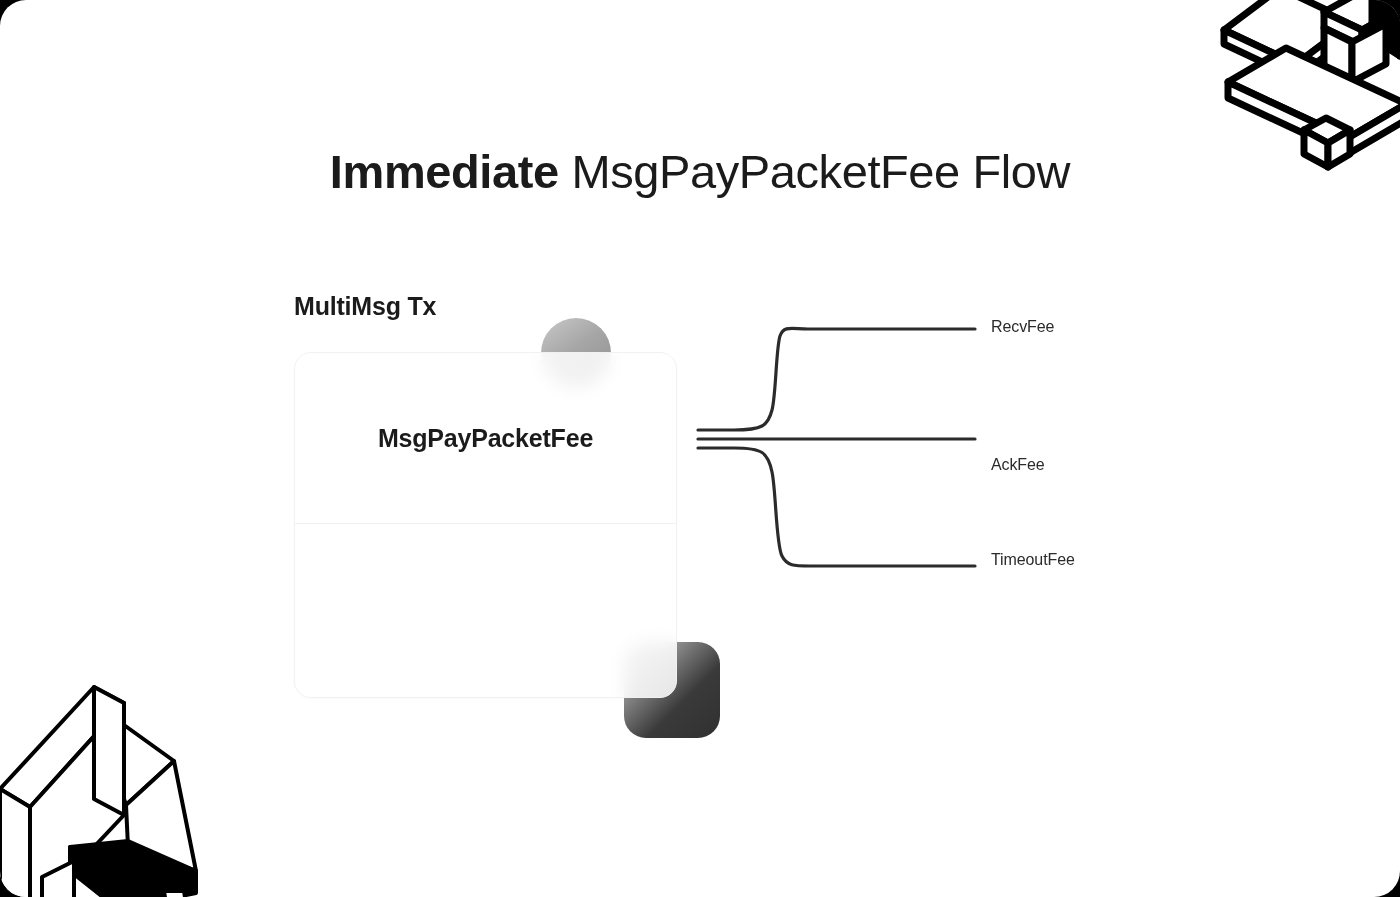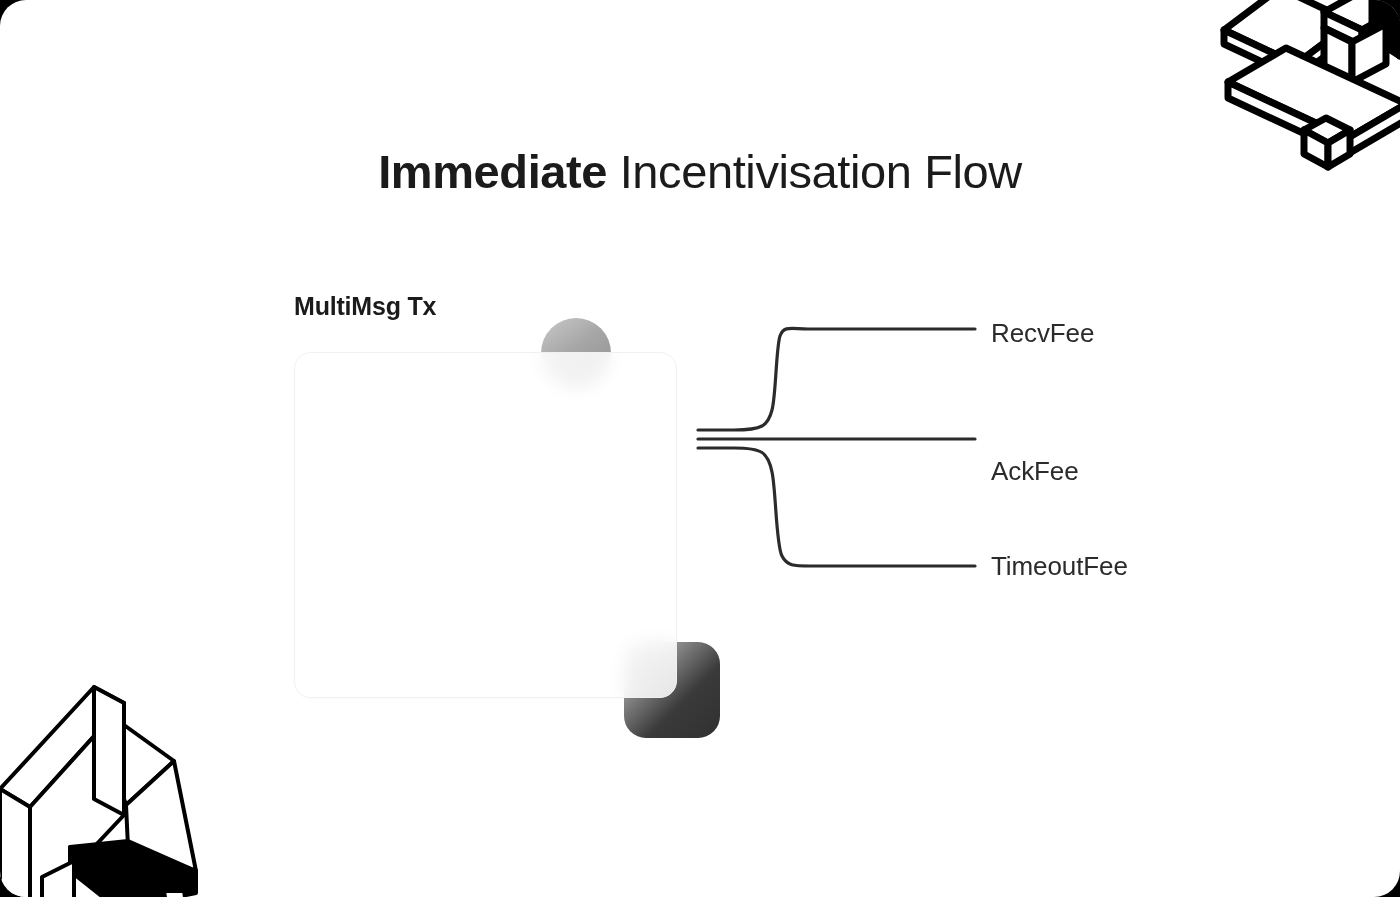--- a/index.html
+++ b/index.html
@@ -133,21 +133,21 @@
     position: absolute;
     left: 690px;
     top: 300px;
     width: 300px;
     height: 300px;
     overflow: visible;
   }
 
   .fee-label {
     position: absolute;
-    font-size: 26px;
+    font-size: 16px;
     font-weight: 400;
     color: #2b2b2b;
     letter-spacing: -0.1px;
     white-space: nowrap;
   }
   #fee-recv    { left: 991px; top: 318px; }
   #fee-ack     { left: 991px; top: 424px; margin-top: 32px; }
   #fee-timeout { left: 991px; top: 551px; }
 </style>
 </head>
@@ -206,31 +206,34 @@
       <path d="M140 222 L140 244 L218 228 L218 206 Z"></path>
     </g>
     <g stroke="#000" stroke-width="4" stroke-linejoin="round" fill="#fff">
       <path d="M64 212 L96 196 L96 252 L64 252 Z"></path>
       <path d="M186 226 L206 226 L210 252 L190 252 Z"></path>
       <path d="M0 116 L22 124 L22 140 L0 132 Z"></path>
     </g>
   </svg>
 
   <h1 id="title">
-    <span class="strong">Immediate</span><span class="light"> Incentivisation Flow</span>
+    <span class="strong">Immediate</span><span class="light"> MsgPayPacketFee Flow</span>
   </h1>
 
   <div id="diagram">
 
     <div id="tx-label">MultiMsg Tx</div>
 
     <div id="blob-circle" class="blob"></div>
     <div id="blob-square" class="blob"></div>
 
     <div id="msg-card">
+      <div class="msg-row msg-row-top">
+        <span class="msg-text">MsgPayPacketFee</span>
+      </div>
     </div>
 
     <svg id="connectors" viewBox="0 0 300 300" width="300" height="300" fill="none">
 
       <path d="M8 130 L44 130 C72 130 78 126 82 110 C86 96 86 48 90 36 C94 25 102 29 118 29 L285 29" stroke="#2b2b2b" stroke-width="3.2" stroke-linecap="round" fill="none"></path>
 
       <path d="M8 139 L285 139" stroke="#2b2b2b" stroke-width="3.2" stroke-linecap="round" fill="none"></path>
 
       <path d="M8 148 L44 148 C72 148 78 152 82 172 C86 190 86 245 92 256 C97 266 104 266 120 266 L285 266" stroke="#2b2b2b" stroke-width="3.2" stroke-linecap="round" fill="none"></path>
     </svg>

